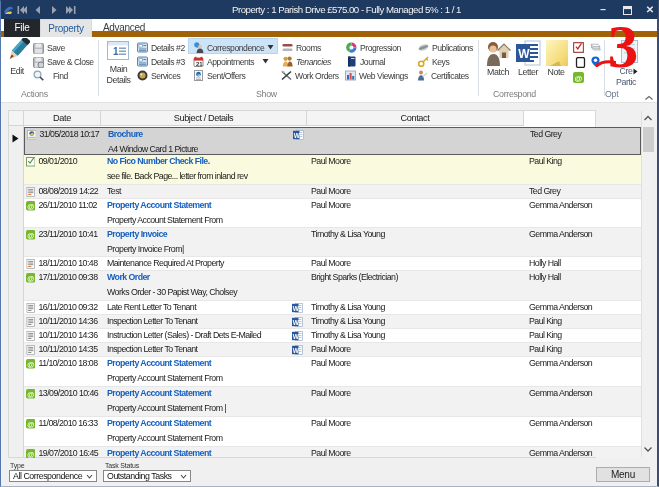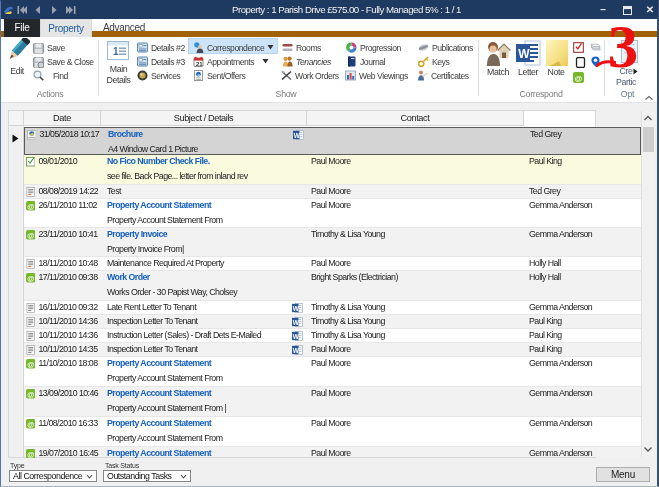--- a/index.html
+++ b/index.html
@@ -17,21 +17,21 @@
 
 .tabrow{position:absolute;left:0;top:19px;width:657px;height:18px;background:#ffffff;border-bottom:6px solid #a16207;}
 .tab{position:absolute;top:0;height:18px;line-height:17px;text-align:center;font-size:10px;letter-spacing:-0.3px;}
 .tab.file{left:3px;width:36px;background:#23262b;color:#fff;}
 .tab.prop{left:39px;width:52px;background:#e5e5e5;color:#1e5c9e;border:1px solid #dadada;border-bottom:none;height:18px;}
 .tab.adv{left:91px;width:64px;color:#3c3c3c;}
 
 
 .ribbon{position:absolute;left:0px;top:36px;width:656px;height:66px;background:#fff;border-bottom:1px solid #e2e2e2;font-size:8.6px;color:#3b3b3b;}
 .rsep{position:absolute;top:3px;height:56px;width:1px;background:#d9dee5;}
-.glabel{position:absolute;top:52px;height:11px;font-size:8.8px;letter-spacing:-0.3px;color:#7c7c7c;text-align:center;}
+.glabel{position:absolute;top:52px;height:11px;font-size:8.8px;letter-spacing:-0.3px;color:#7c7c7c;}
 .rtxt{position:absolute;height:13px;line-height:13px;white-space:nowrap;font-size:8.6px;letter-spacing:-0.45px;}
 .bigl{position:absolute;text-align:center;font-size:8.8px;letter-spacing:-0.4px;color:#3b3b3b;line-height:10.5px;}
 .ric{position:absolute;width:11px;height:11px;}
 .hl{position:absolute;left:187px;top:1px;width:90px;height:16px;background:#cde3f7;border:1px solid #b5d4ef;}
 .chev{position:absolute;left:642px;top:56px;width:12px;height:10px;}
 
 
 .gridwrap{position:absolute;left:7px;top:109px;width:588px;height:348px;background:#fff;border:1px solid #d8d8d8;}
 .hdr{position:absolute;left:0;top:0;height:15px;background:#f4f4f4;border-right:1px solid #d5d5d5;border-bottom:1px solid #d5d5d5;color:#202020;font-size:9.2px;text-align:center;line-height:14px;letter-spacing:-0.4px;}
 .gutter{position:absolute;left:0;top:15px;width:15px;height:331px;background:#f0f0f0;border-right:1px solid #d5d5d5;}
@@ -299,21 +299,21 @@
         <rect x="1.5" y="0.5" width="8" height="10" rx="1.6" fill="#fff" stroke="#222" stroke-width="1.3"></rect>
       </svg>
   <svg class="ric" style="left:589px;top:19px" viewBox="0 0 11 11">
         <path d="M5.5 0.5 C8 0.5 9.6 2.2 9.6 4.4 C9.6 6.8 7 8.6 5.5 10.8 C4 8.6 1.4 6.8 1.4 4.4 C1.4 2.2 3 0.5 5.5 0.5Z" fill="#1464d2"></path>
         <circle cx="5.5" cy="4.2" r="1.7" fill="#fff"></circle>
       </svg>
   <svg class="ric" style="left:572px;top:35px" viewBox="0 0 11 11">
         <rect x="0" y="0" width="11" height="11" rx="2" fill="#76b82a"></rect>
         <text x="1.6" y="8.6" font-size="8" font-weight="bold" fill="#fff" font-family="Liberation Sans">@</text>
       </svg>
-  <div class="glabel" style="left:505px;width:70px;">Correspond</div>
+  <div class="glabel" style="left:492px;width:70px;">Correspond</div>
   <div class="rsep" style="left:603px;"></div>
 
   <svg class="abs" style="left:620px;top:3px" width="17" height="23" viewBox="0 0 17 23">
         <rect x="0.5" y="0.5" width="16" height="22" fill="#eef3f8" stroke="#a8bdd2"></rect>
         <rect x="3" y="4" width="11" height="1.4" fill="#c6d6e6"></rect>
         <rect x="3" y="8" width="11" height="1.4" fill="#c6d6e6"></rect>
         <rect x="3" y="12" width="11" height="1.4" fill="#c6d6e6"></rect>
       </svg>
   <div class="bigl" style="left:607px;top:29px;width:36px;color:#4a5a74;">Cre<br>Partic</div>
   <svg class="abs" style="left:632px;top:31px" width="5" height="7" viewBox="0 0 5 7">

